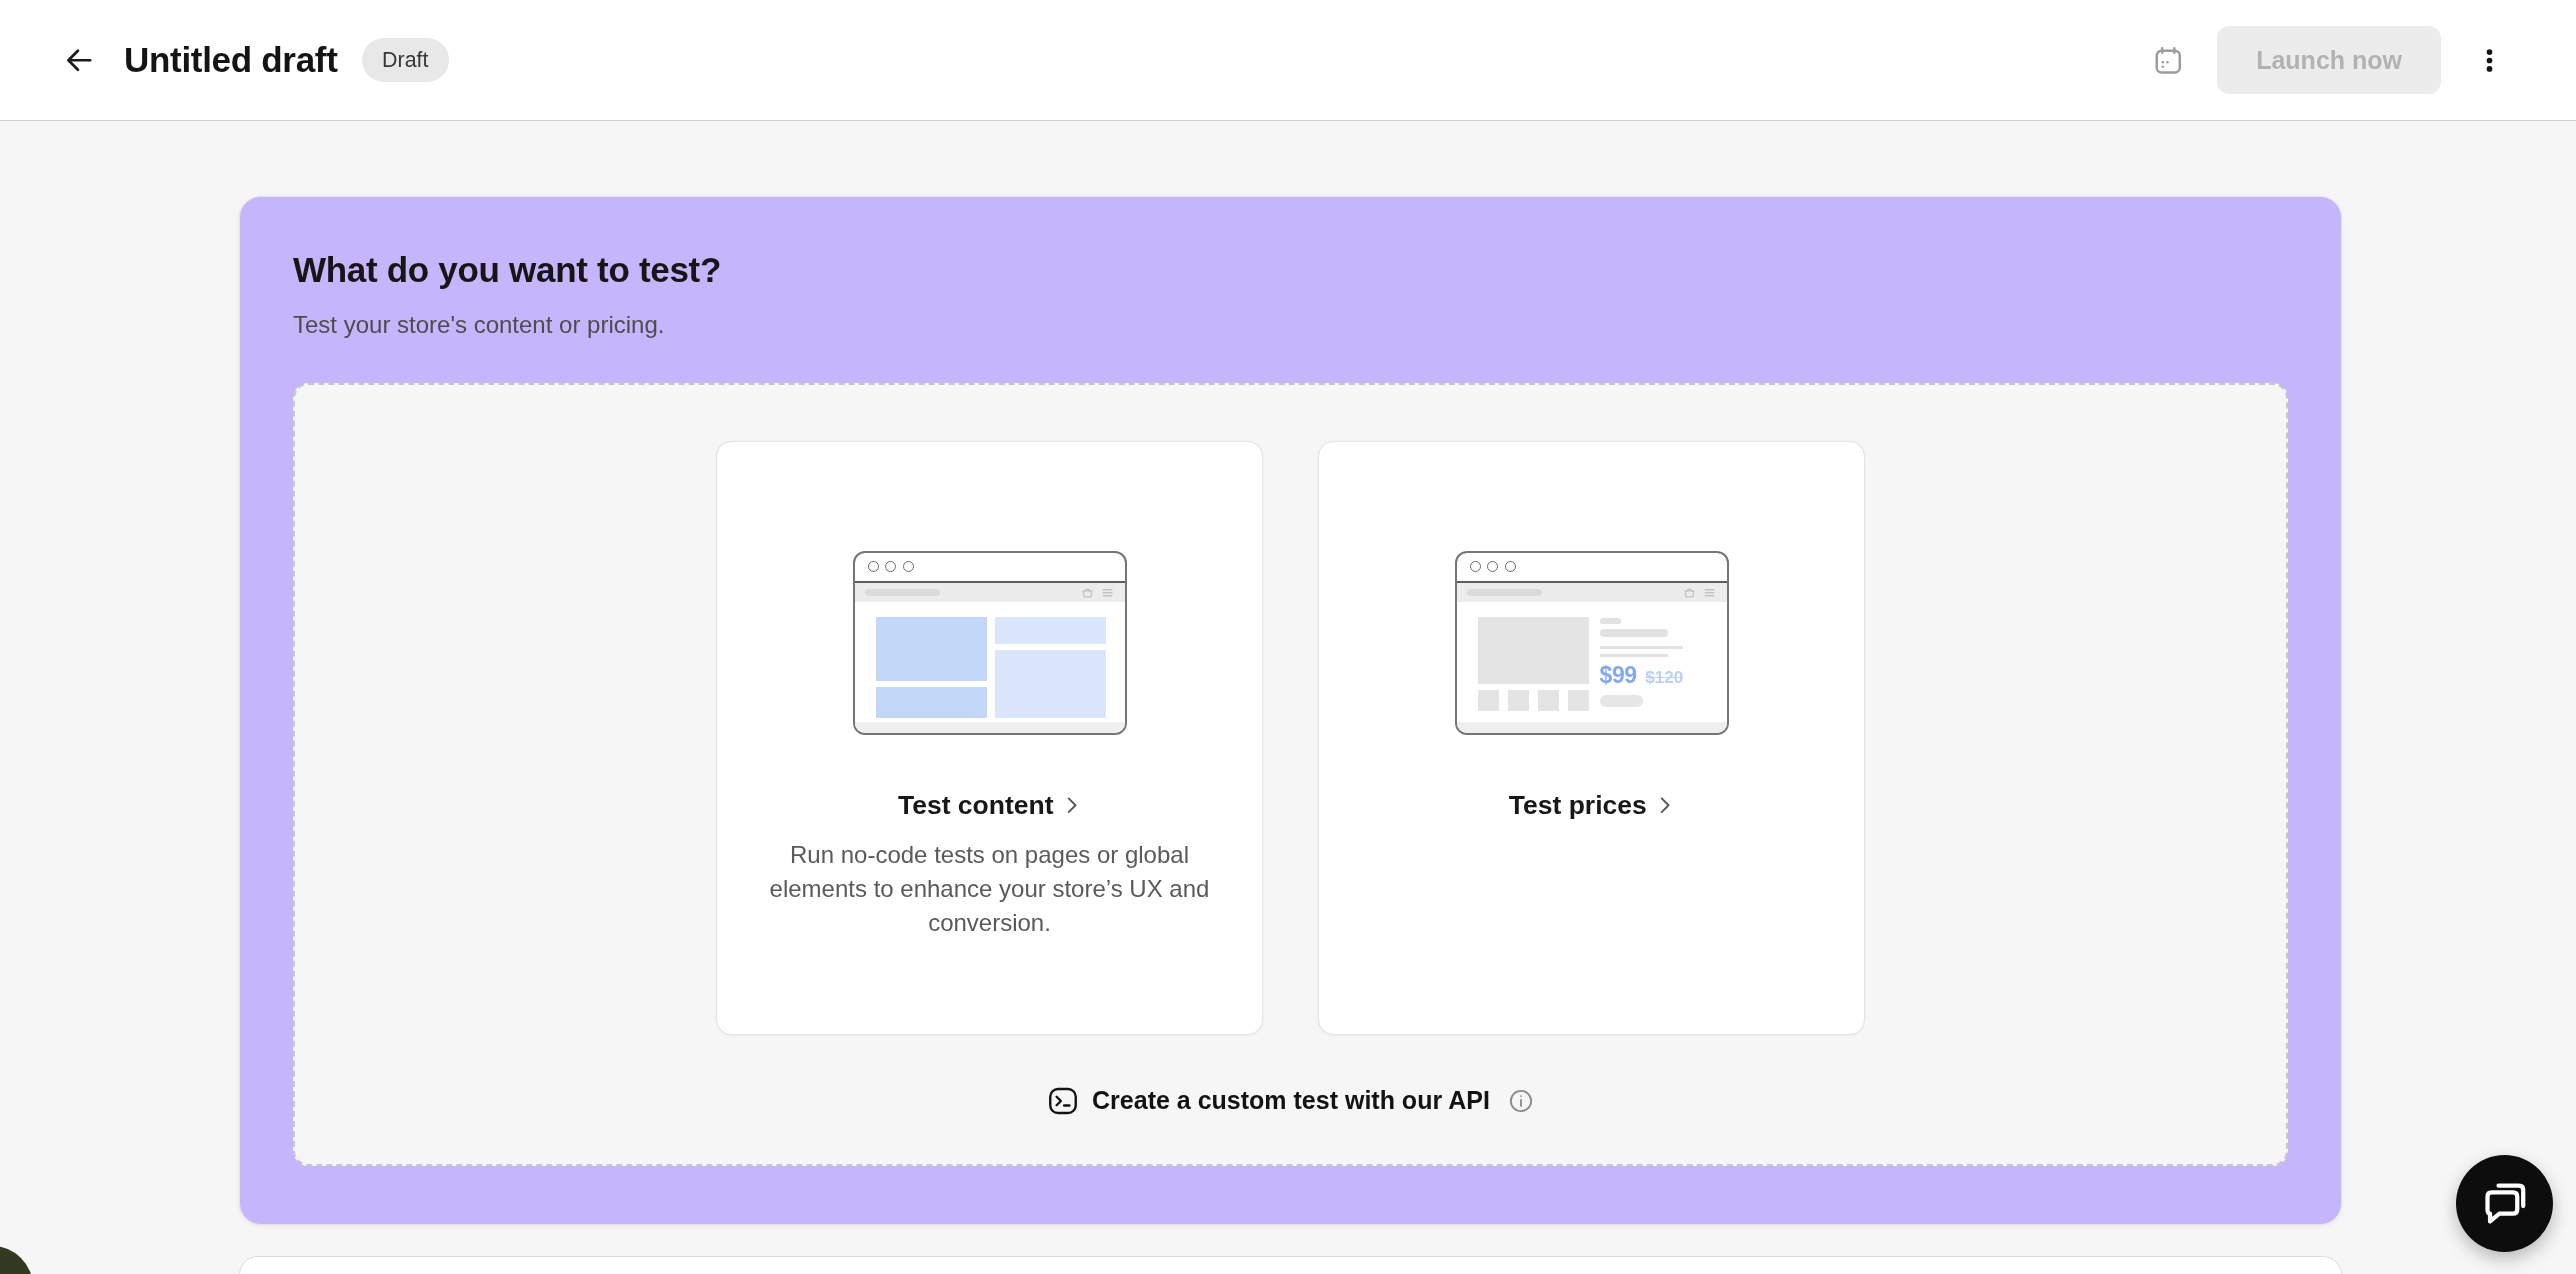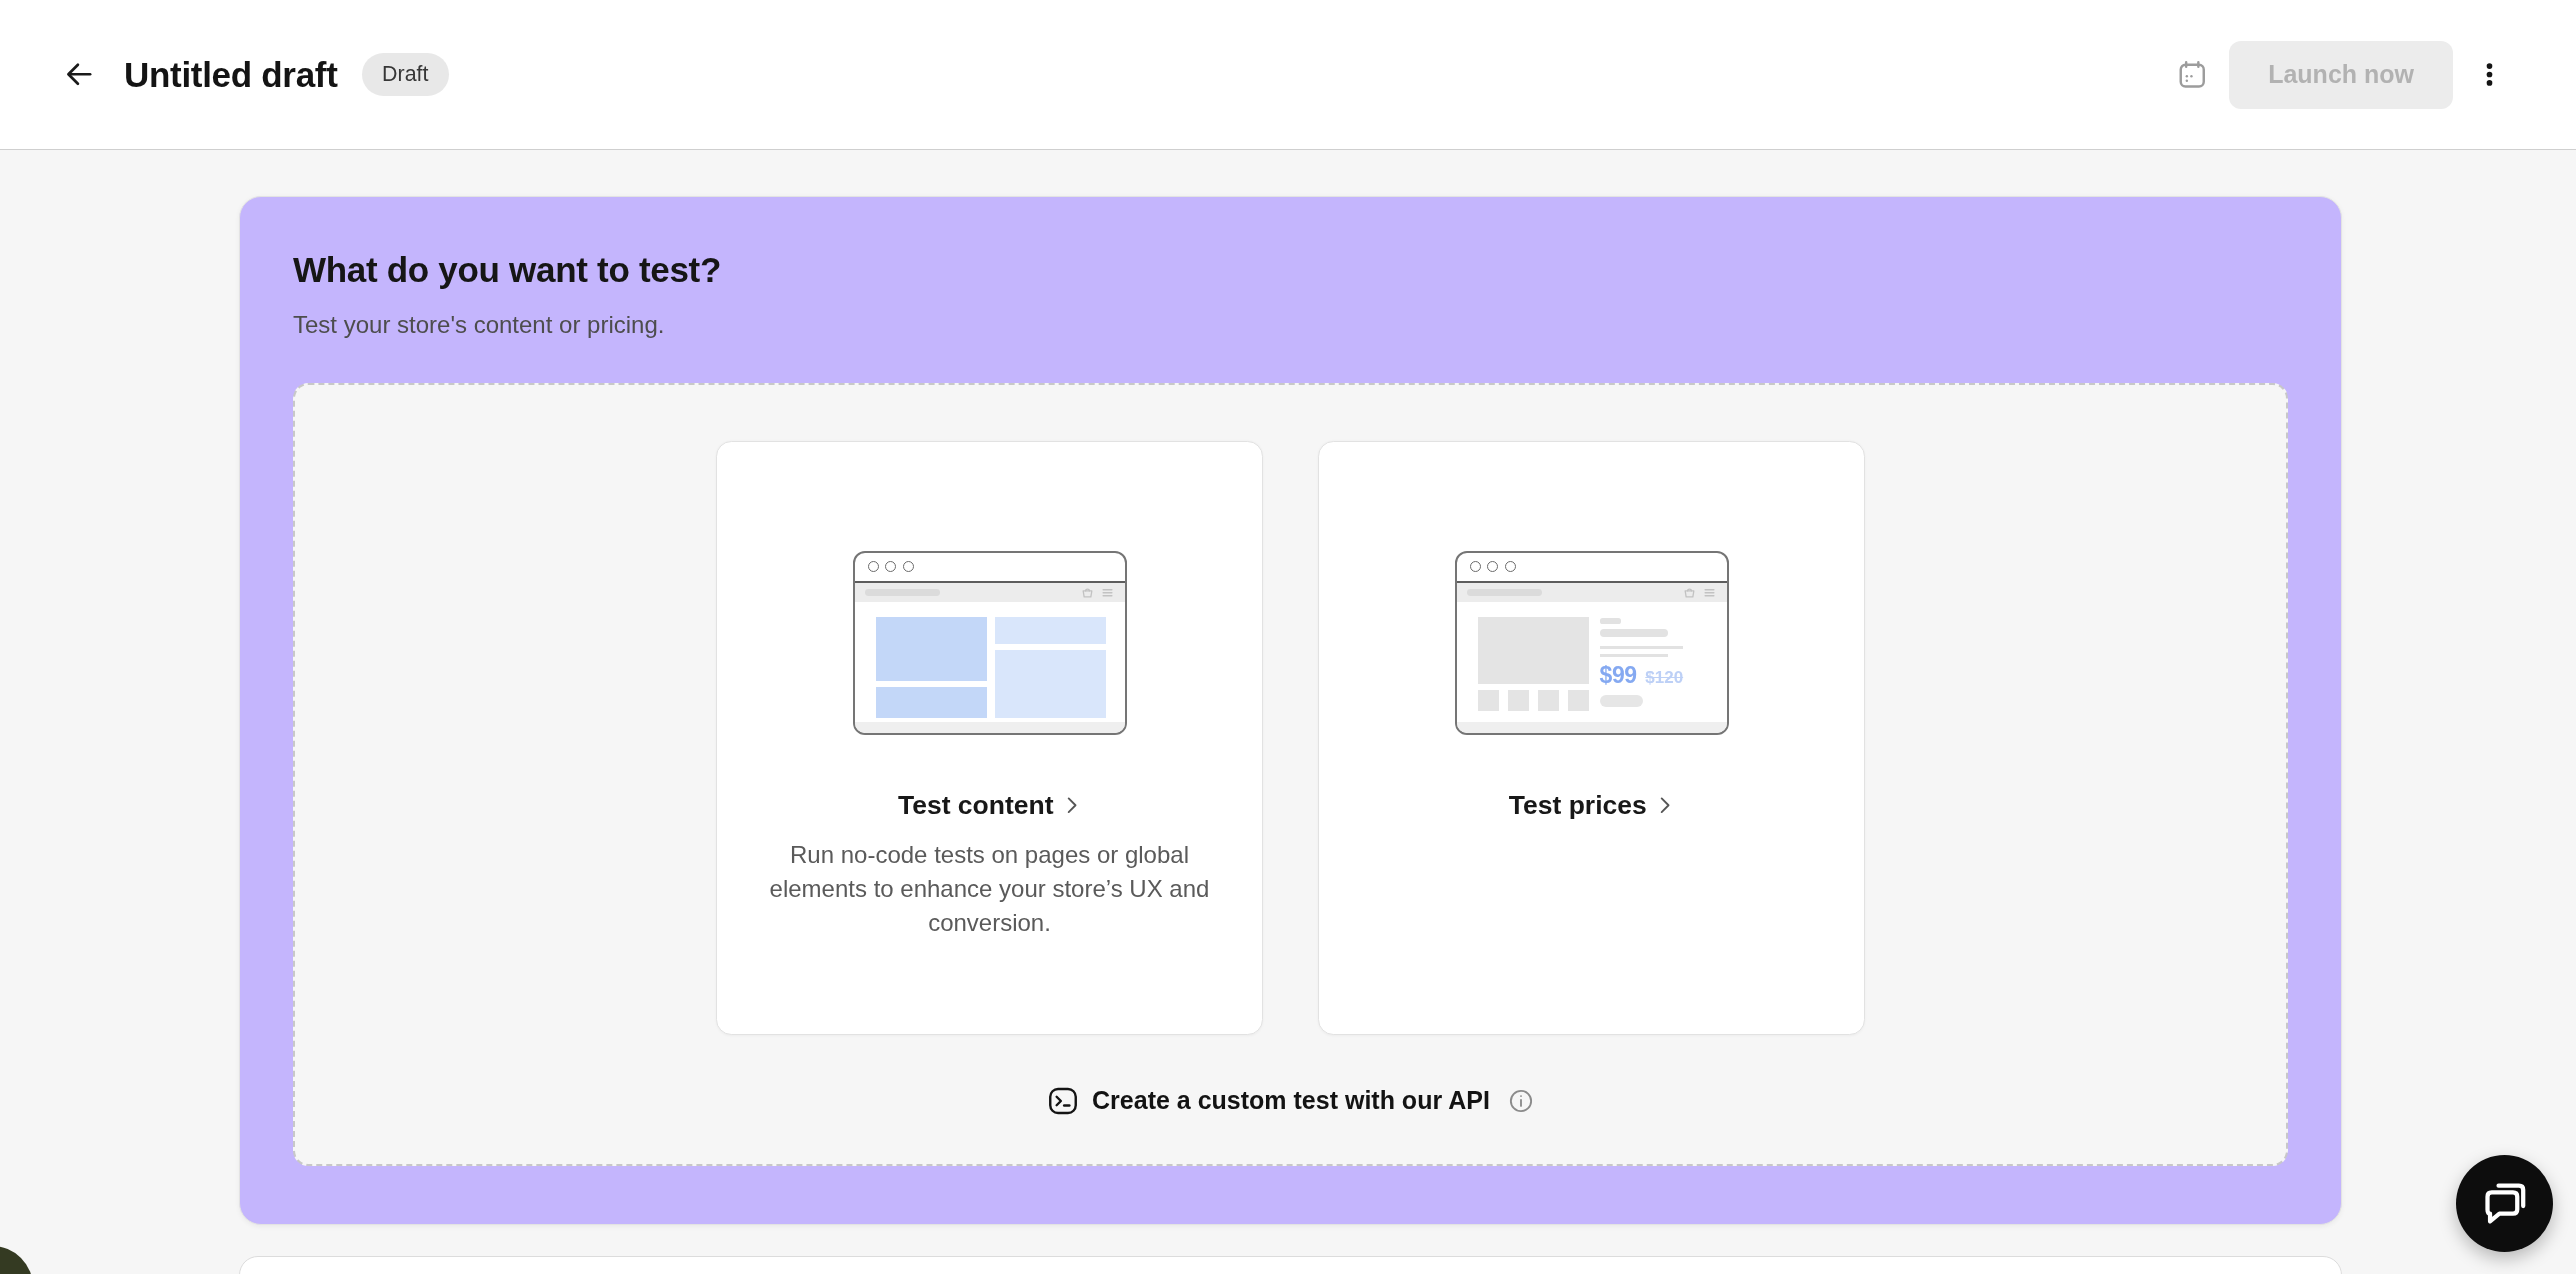--- a/index.html
+++ b/index.html
@@ -6,34 +6,34 @@
   html,body { margin:0; padding:0; }
   body {
     width:2576px; height:1274px; position:relative; overflow:hidden;
     background:#f6f6f6;
     font-family:"Liberation Sans","DejaVu Sans",sans-serif;
     color:#1a1a1a;
   }
 
   
   .header {
-    position:absolute; top:0; left:0; right:0; height:150px;
+    position:absolute; top:0; left:0; right:0; height:121px;
     background:#ffffff; border-bottom:1.7px solid #cfcfcf;
     display:flex; align-items:center; padding:0 67px 0 60px;
   }
   .icon-btn {
     background:none; border:none; padding:0; cursor:pointer;
     display:flex; align-items:center; justify-content:center;
   }
   .page-title { font-size:35px; font-weight:700; color:#141414; margin-left:26px; letter-spacing:-0.3px; }
   .status-badge {
     margin-left:24px; background:#e8e8e8; color:#373737;
     font-size:21.4px; font-weight:500; padding:9.4px 20.5px; border-radius:854px;
   }
-  .header-right { margin-left:auto; display:flex; align-items:center; gap:17px; }
+  .header-right { margin-left:auto; display:flex; align-items:center; gap:29px; }
   .launch-btn {
     background:#ececec; color:#b2b2b2; border:none; cursor:default;
     height:68px; padding:0 39px; border-radius:12px;
     font-size:25px; font-weight:600; font-family:inherit;
   }
 
   
   .main-card {
     position:absolute; left:239px; top:196px; width:2103px; height:1029px;
     background:#c4b5fd; border:0.9px solid #e3e3e3; border-radius:22px;

